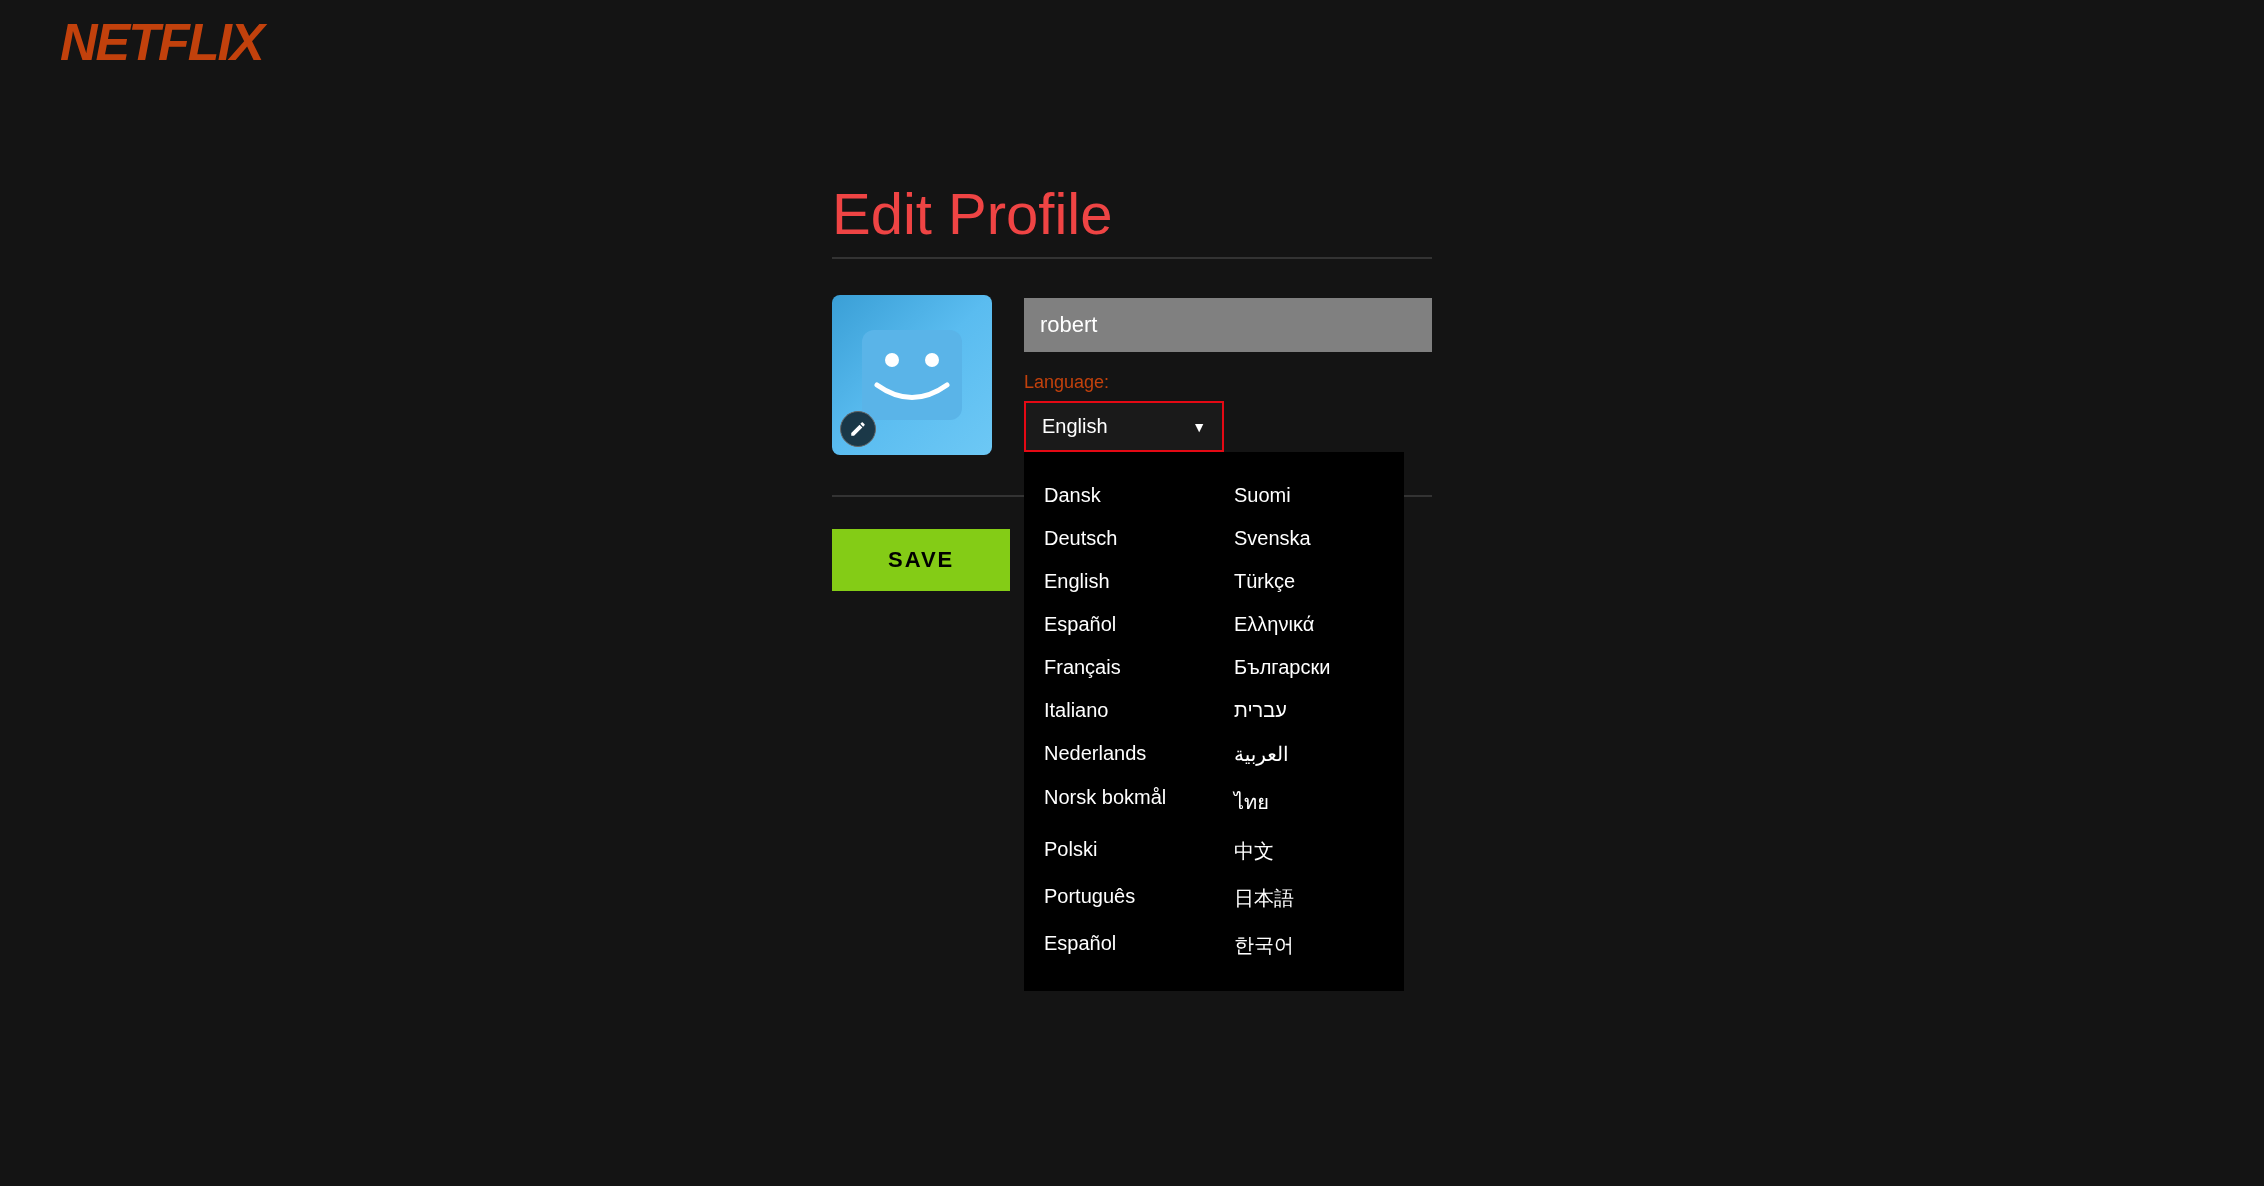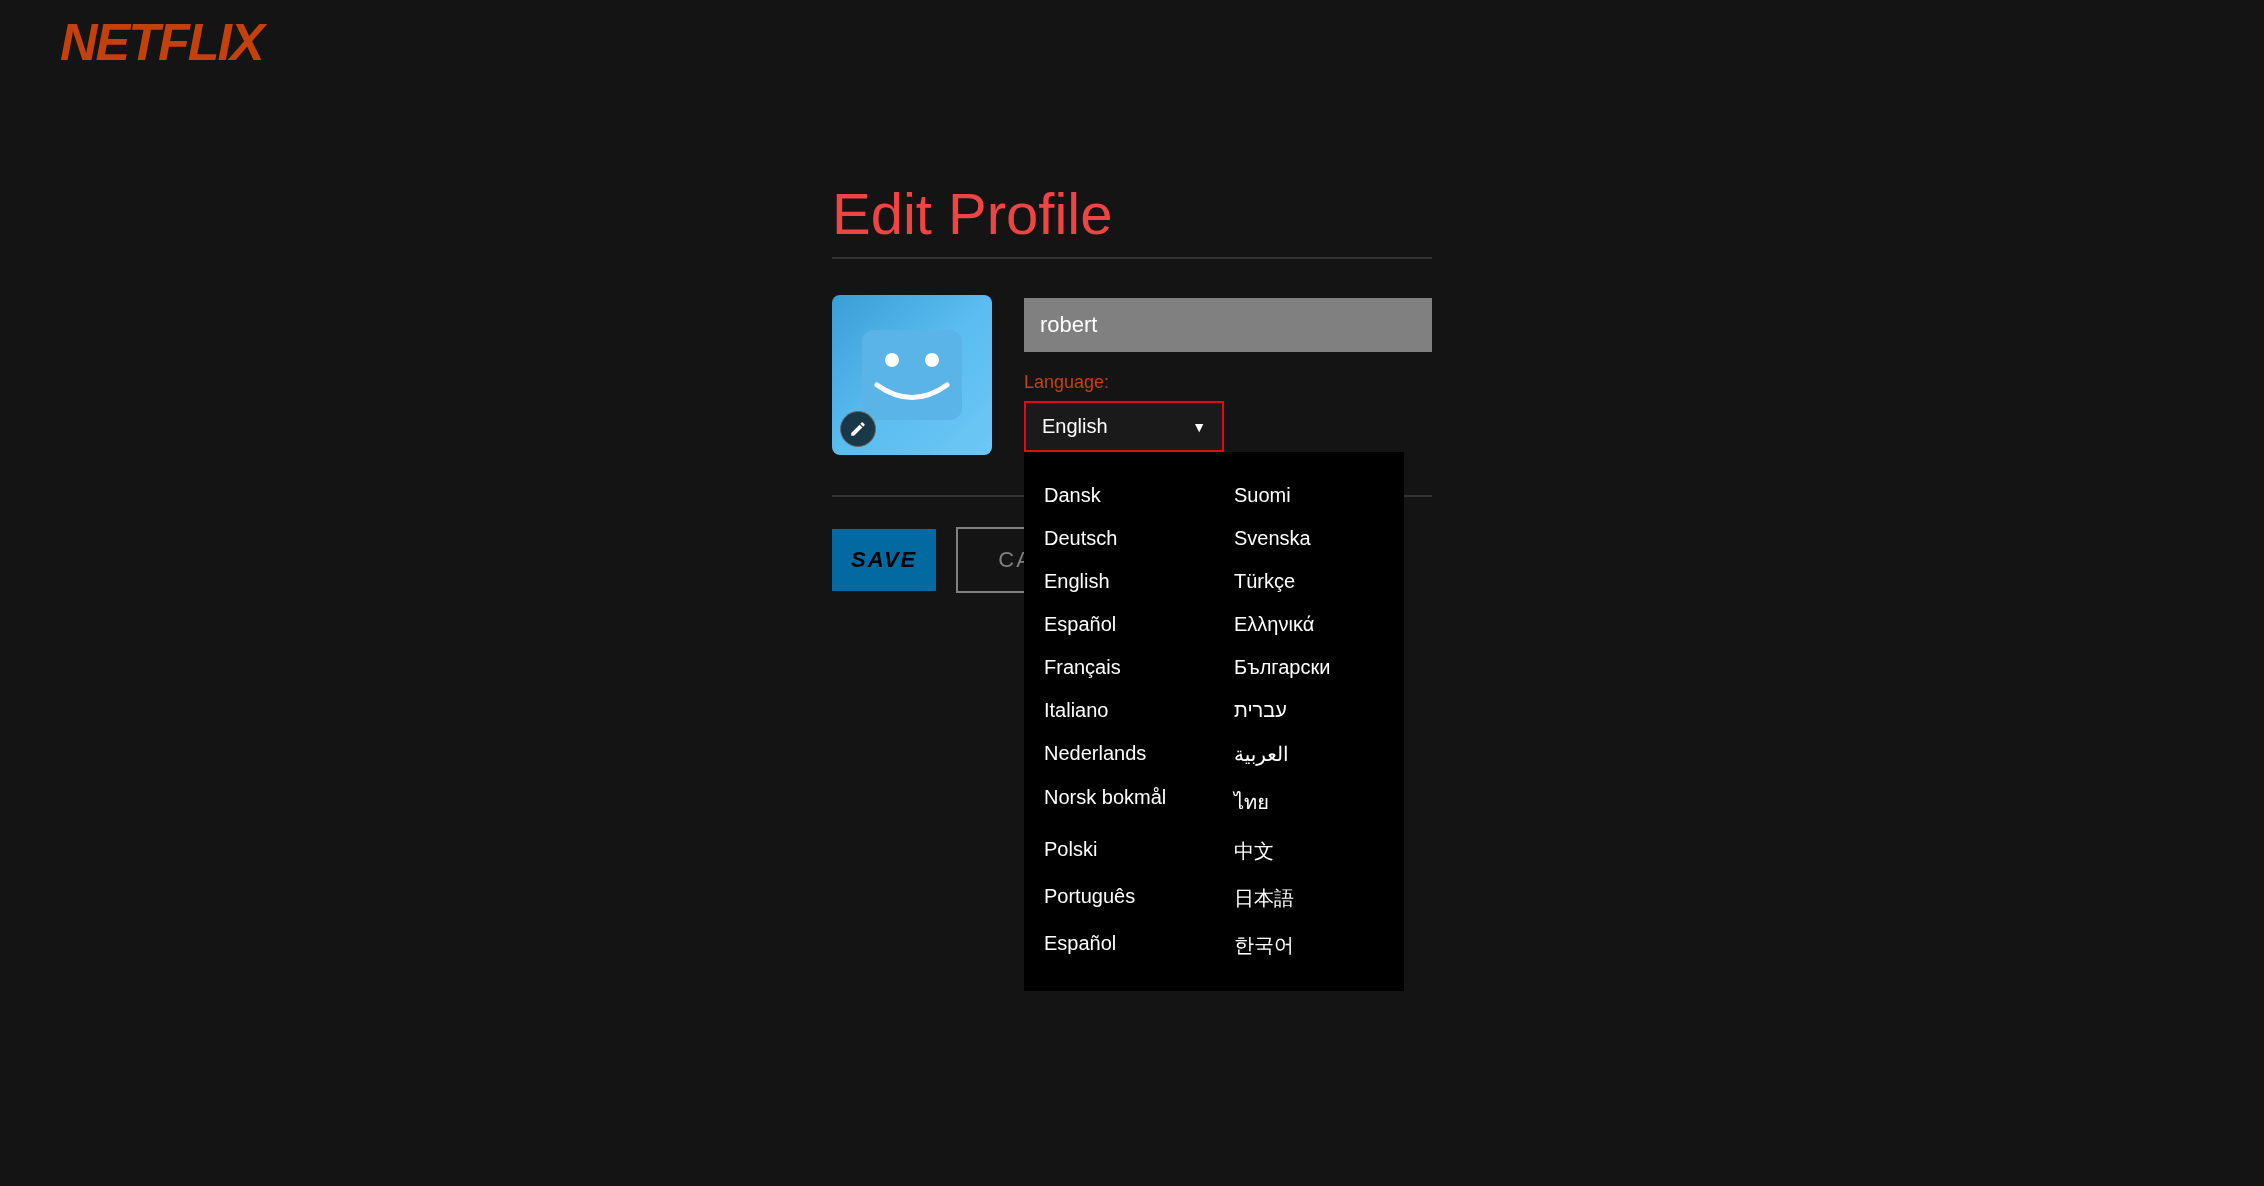--- a/index.html
+++ b/index.html
@@ -191,29 +191,28 @@
       margin-bottom: 30px;
     }
 
     .buttons-row {
       display: flex;
       gap: 20px;
       align-items: center;
     }
 
     .save-button {
-      padding: 18px 19px;
-      background-color: #0369a1;
+      padding: 18px 56px;
+      background-color: #84cc16;
       color: #000000;
       font-size: 22px;
       font-weight: 700;
       border: none;
       cursor: pointer;
       letter-spacing: 2px;
-      font-style: italic;
     }
 
     .cancel-button {
       padding: 18px 40px;
       background-color: transparent;
       color: #808080;
       font-size: 22px;
       border: 2px solid #808080;
       cursor: pointer;
       letter-spacing: 2px;

